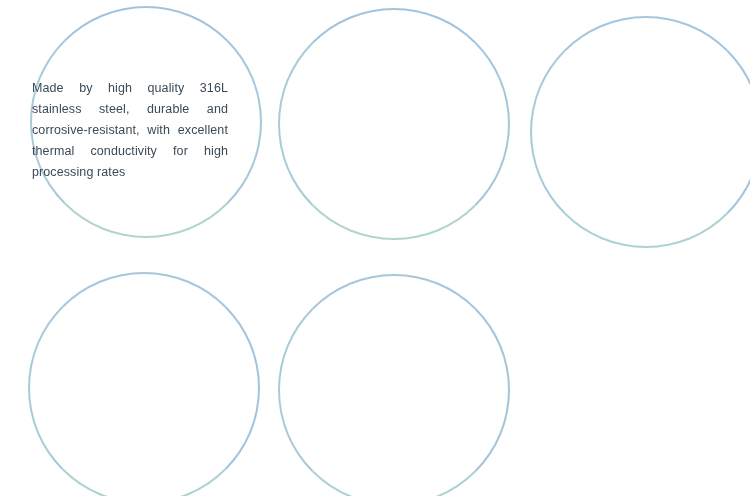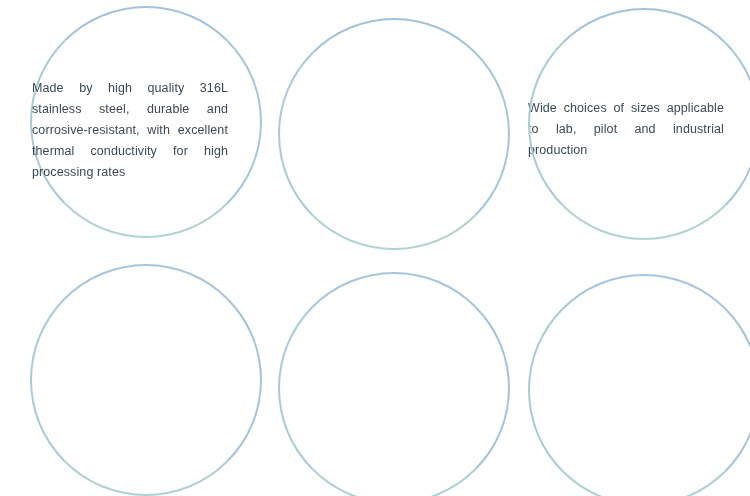--- a/index.html
+++ b/index.html
@@ -83,24 +83,20 @@
 <body>
 
 <div class="canvas">
   <div class="grid">
 
     <div class="cell cell-0">
       <div class="circle ring-a c0"></div>
       <div class="text">Made by high quality 316L stainless steel, durable and corrosive-resistant, with excellent thermal conductivity for high processing rates</div>
     </div>
 
-    <div class="cell cell-1">
-      <div class="circle ring-a c1"></div>
-      <div class="text">Wide choices of sizes applicable to lab, pilot and industrial production</div>
-    </div>
 
     <div class="cell cell-2">
       <div class="circle ring-a c2"></div>
 
     </div>
 
     <div class="cell cell-3">
       <div class="circle ring-b c3"></div>
 
     </div>

